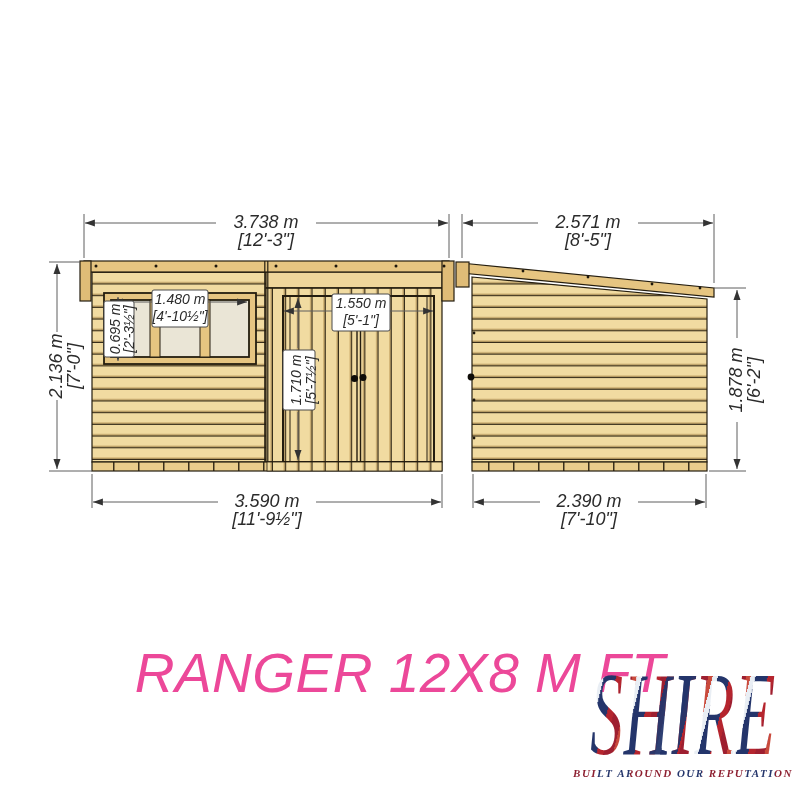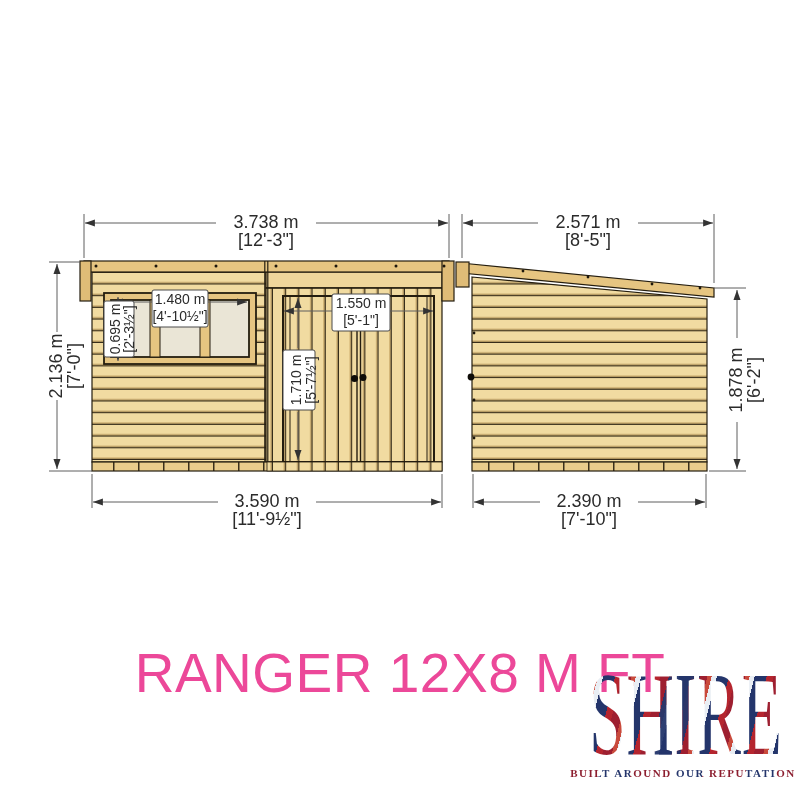--- a/index.html
+++ b/index.html
@@ -1,17 +1,17 @@
 <!DOCTYPE html>
 <html><head>
 <meta charset="utf-8">
 <style>
   html,body{margin:0;padding:0;background:#ffffff;}
   .stage{position:relative;width:800px;height:800px;background:#ffffff;overflow:hidden;
-         font-family:"Liberation Sans",sans-serif;}
+         font-family:"Liberation Sans",sans-serif;font-style:italic;}
   svg{display:block;}
   svg text{fill:#2b2b2b;font-family:"Liberation Sans",sans-serif;}
   .dim{font-size:18px;}
   .dims{font-size:14px;}
   .outline{stroke:#241d0f;stroke-width:1.2;}
   .dline{stroke:#5f5f5f;stroke-width:1;fill:none;}
   .labelbox{fill:#ffffff;stroke:#4a4a4a;stroke-width:1;}
   .title{position:absolute;left:0;top:641px;width:100%;text-align:center;
          font-size:55px;color:#ec4899;letter-spacing:.5px;}
   .logo{position:absolute;left:562px;top:686px;width:242px;text-align:center;}

